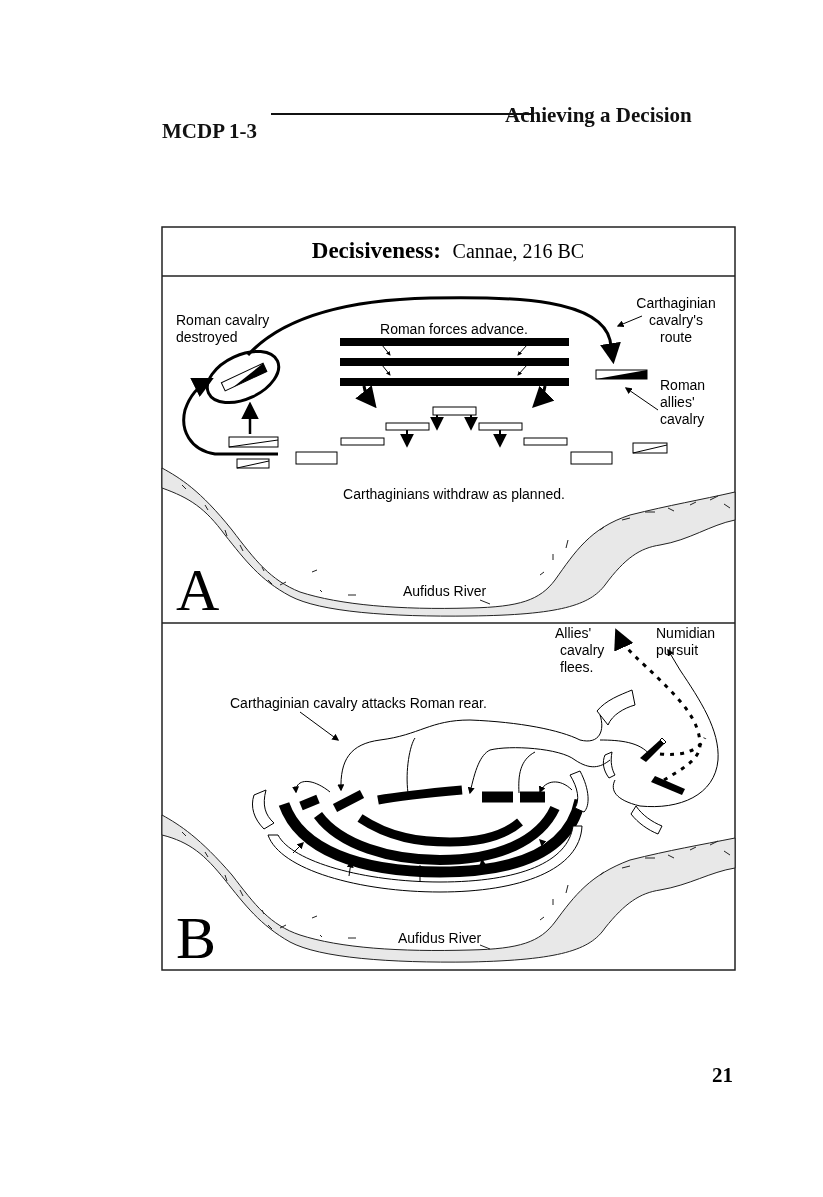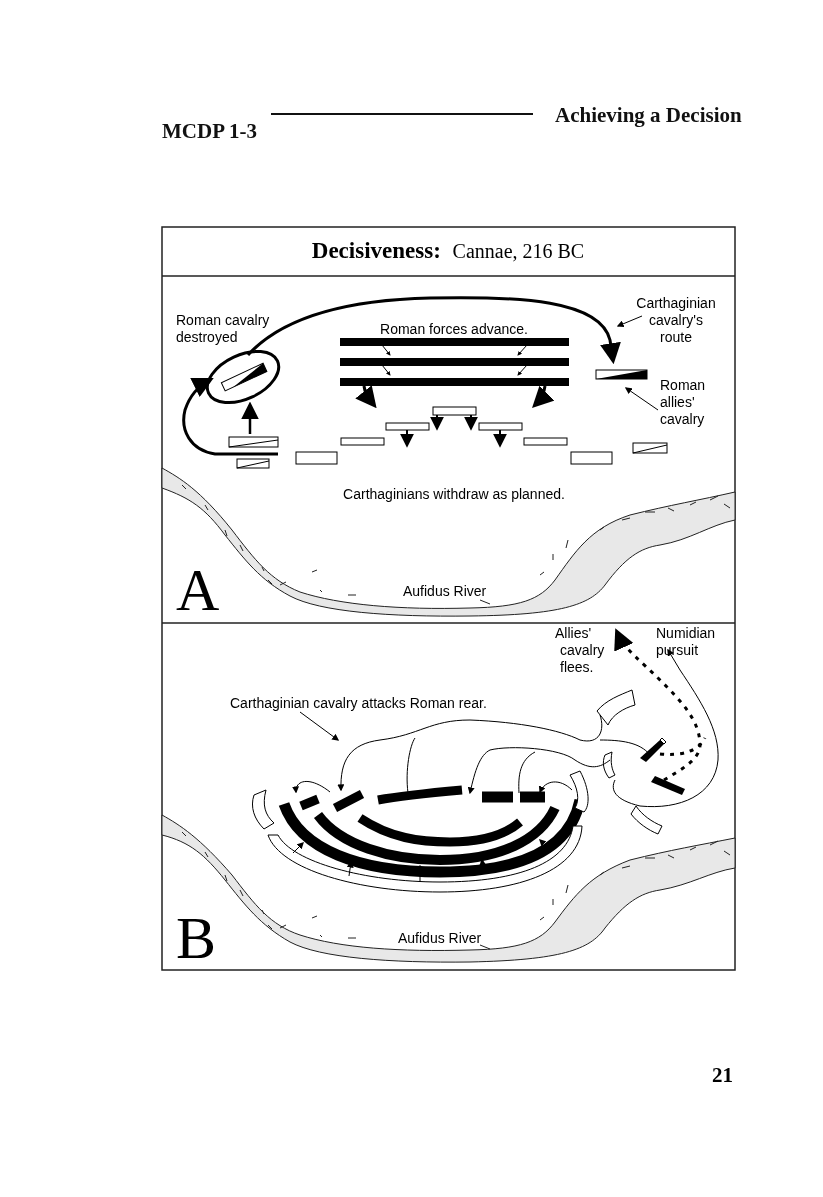--- a/index.html
+++ b/index.html
@@ -1,21 +1,21 @@
 <!DOCTYPE html>
 <html><head>
 <meta charset="utf-8">
 <style>
   html, body { margin:0; padding:0; background:#fff; }
   body { width:823px; height:1197px; position:relative; overflow:hidden; }
   .serif { font-family: "Liberation Serif", "DejaVu Serif", serif; }
   .sans { font-family: "Liberation Sans", "DejaVu Sans", sans-serif; }
   #hdr-left { position:absolute; left:162px; top:103px; font-size:21px; font-weight:bold; color:#111;margin-top:16px; }
   #hdr-rule { position:absolute; left:271px; top:113px; width:262px; height:2px; background:#111; }
-  #hdr-right { position:absolute; left:555px; top:103px; font-size:21px; font-weight:bold; color:#111; }
+  #hdr-right { position:absolute; left:505px; top:103px; font-size:21px; font-weight:bold; color:#111; }
   #page-num { position:absolute; left:712px; top:1063px; font-size:21px; font-weight:bold; color:#000000; }
   #figure { position:absolute; left:0; top:0; }
 </style>
 </head>
 <body>
 
 <div id="hdr-left" class="serif">MCDP 1-3</div>
 <div id="hdr-rule"></div>
 <div id="hdr-right" class="serif">Achieving a Decision</div>
 

